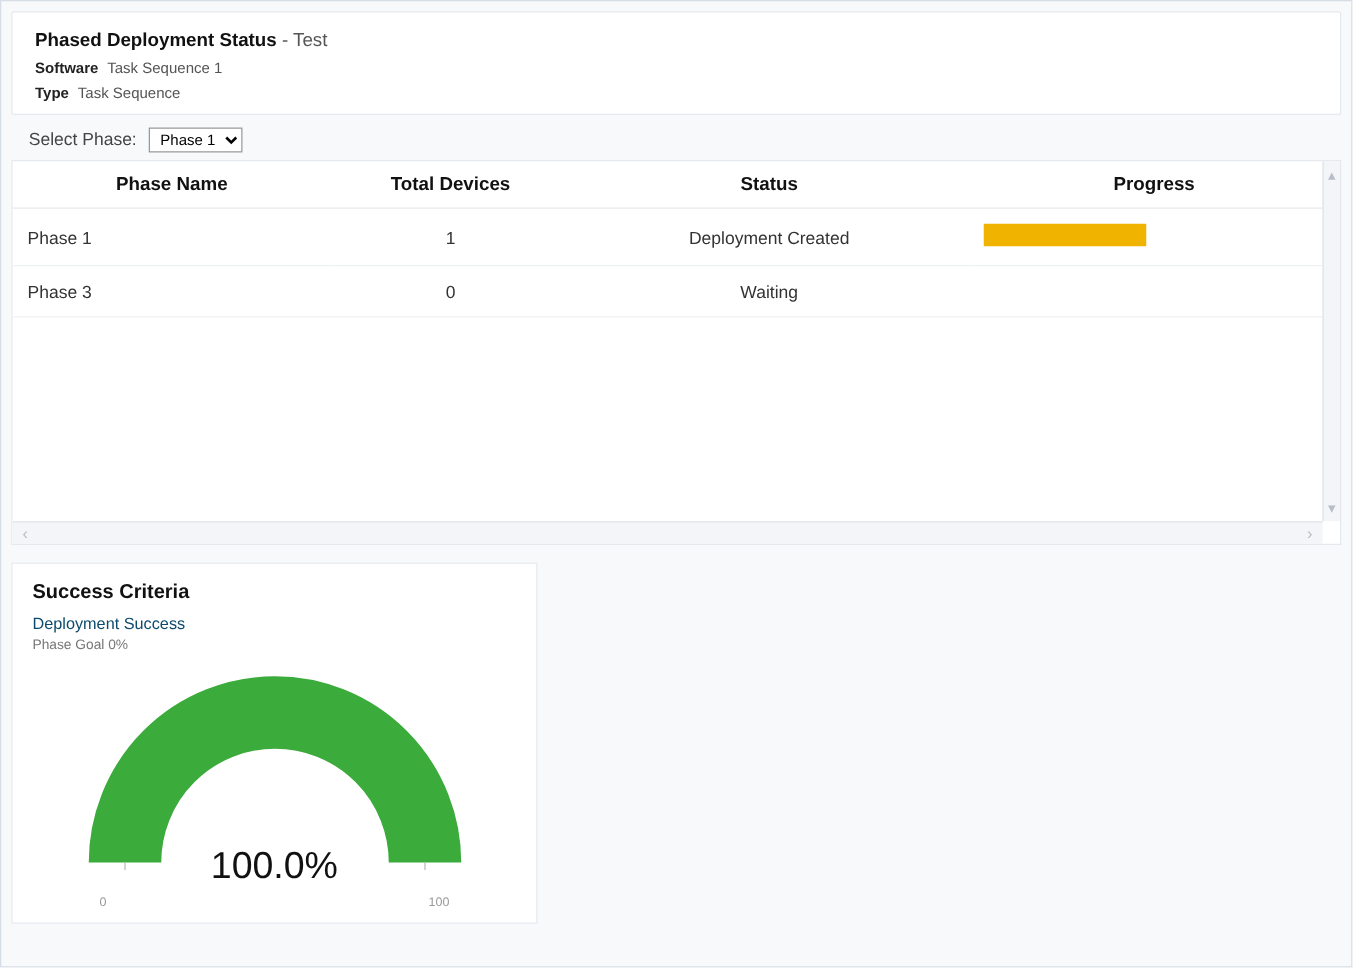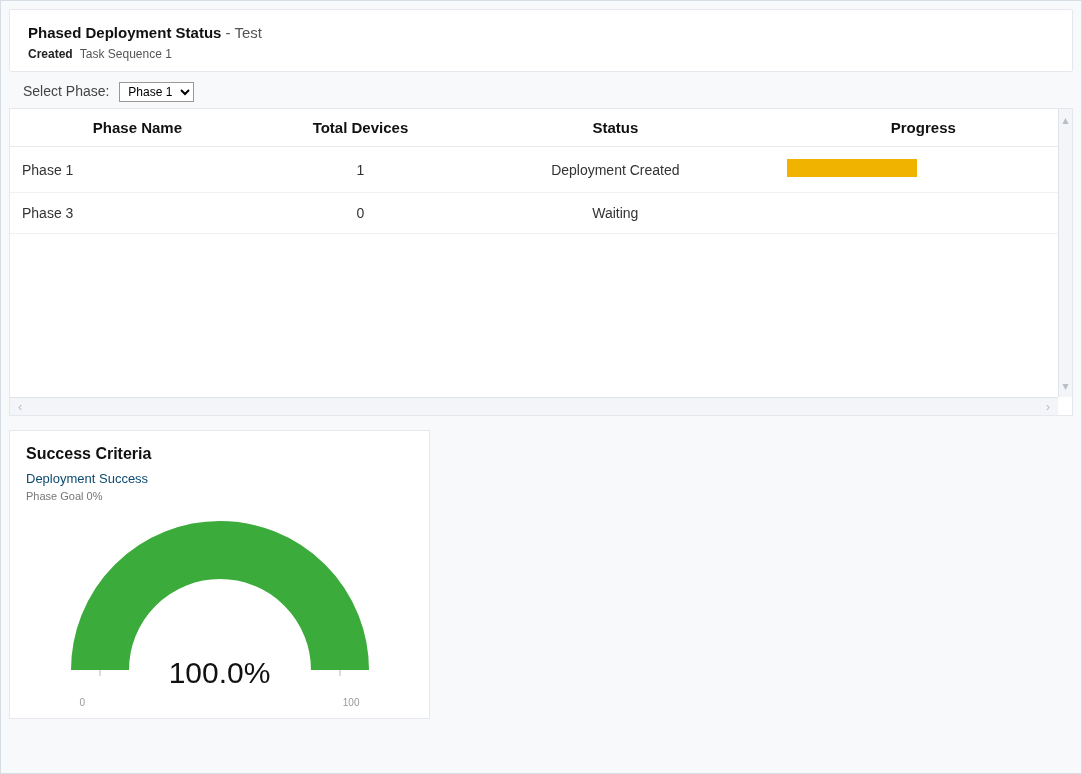--- a/index.html
+++ b/index.html
@@ -165,22 +165,26 @@
 </head>
 <body>
 
 <div class="frame">
 
   <div class="header-card">
     <div class="title-line">
       <span class="title-bold">Phased Deployment Status</span><span class="title-suffix"> - Test</span>
     </div>
     <div class="meta-line">
-      <span class="lbl">Created</span>
+      <span class="lbl">Software</span>
       <span>Task Sequence 1</span>
+    </div>
+    <div class="meta-line">
+      <span class="lbl">Type</span>
+      <span>Task Sequence</span>
     </div>
   </div>
 
   <div class="select-row">
     <label>Select Phase:</label>
     <select class="phase-select">
       <option>Phase 1</option>
       <option>Phase 2</option>
     </select>
   </div>

